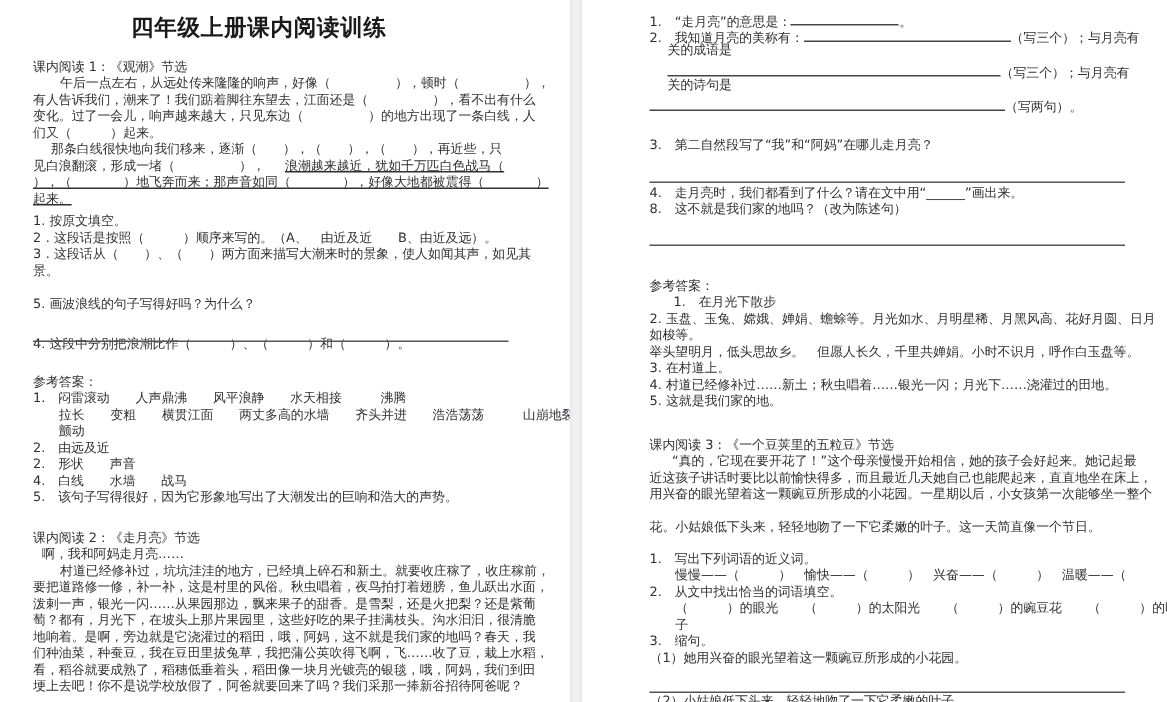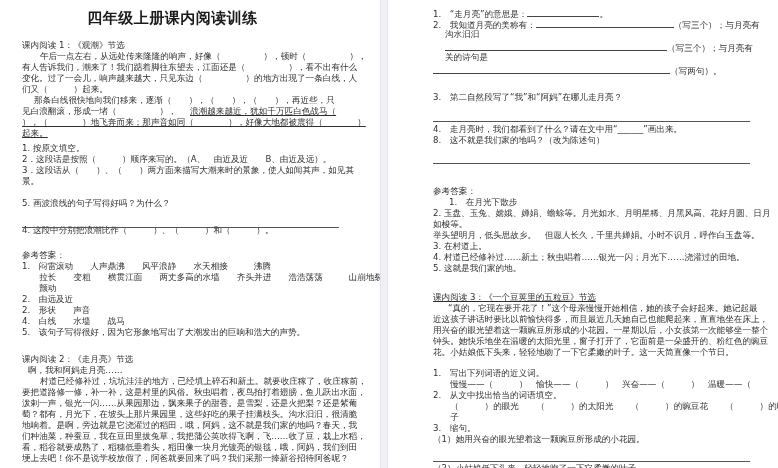--- a/index.html
+++ b/index.html
@@ -81,21 +81,21 @@
 
 <div class="page" id="page-right">
 
   <div class="line" style="top:7px;left:45px;">
     <span>1.　“走月亮”的意思是：</span><span class="blank" style="width:72px;"></span><span>。</span>
   </div>
 
   <div class="line" style="top:18px;left:45px;">
     <span>2.　我知道月亮的美称有：</span><span class="blank" style="width:138px;"></span><span>（写三个）；与月亮有</span>
   </div>
-  <div class="line" style="top:29px;left:57px;">沟水汩汩</div>
+  <div class="line" style="top:29px;left:57px;">关的成语是</div>
   <div class="line" style="top:41px;left:57px;">
     <span class="blank" style="width:222px;"></span><span>（写三个）；与月亮有</span>
   </div>
   <div class="line" style="top:52px;left:57px;">关的诗句是</div>
   <div class="line" style="top:64px;left:45px;">
     <span class="blank" style="width:237px;"></span><span>（写两句）。</span>
   </div>
 
   <div class="line" style="top:92px;left:45px;">3.　第二自然段写了“我”和“阿妈”在哪儿走月亮？</div>
   <div class="rule" style="top:121px;left:45px;width:317px;"></div>
@@ -106,25 +106,24 @@
 
   <div class="line" style="top:186px;left:45px;">参考答案：</div>
   <div class="line" style="top:197px;left:61px;">1.　在月光下散步</div>
   <div class="line" style="top:208px;left:45px;">2. 玉盘、玉兔、嫦娥、婵娟、蟾蜍等。月光如水、月明星稀、月黑风高、花好月圆、日月</div>
   <div class="line" style="top:219px;left:45px;">如梭等。</div>
   <div class="line" style="top:230px;left:45px;">举头望明月，低头思故乡。　但愿人长久，千里共婵娟。小时不识月，呼作白玉盘等。</div>
   <div class="line" style="top:241px;left:45px;">3. 在村道上。</div>
   <div class="line" style="top:252px;left:45px;">4. 村道已经修补过……新土；秋虫唱着……银光一闪；月光下……浇灌过的田地。</div>
   <div class="line" style="top:263px;left:45px;">5. 这就是我们家的地。</div>
 
-  <div class="line" style="top:292px;left:45px;text-decoration:underline;">课内阅读 3：《一个豆荚里的五粒豆》节选</div>
+  <div class="line" style="top:292px;left:45px;">课内阅读 3：《一个豆荚里的五粒豆》节选</div>
   <div class="line" style="top:303px;left:60px;">“真的，它现在要开花了！”这个母亲慢慢开始相信，她的孩子会好起来。她记起最</div>
   <div class="line" style="top:314px;left:45px;">近这孩子讲话时要比以前愉快得多，而且最近几天她自己也能爬起来，直直地坐在床上，</div>
   <div class="line" style="top:325px;left:45px;">用兴奋的眼光望着这一颗豌豆所形成的小花园。一星期以后，小女孩第一次能够坐一整个</div>
-  <div class="line" style="top:336px;left:45px;">钟头。她快乐地坐在温暖的太阳光里，窗子打开了，它面前是一朵盛开的、粉红色的豌豆</div>
   <div class="line" style="top:347px;left:45px;text-align:center;">花。小姑娘低下头来，轻轻地吻了一下它柔嫩的叶子。这一天简直像一个节日。</div>
 
   <div class="line" style="top:368px;left:45px;">1.　写出下列词语的近义词。</div>
   <div class="line" style="top:379px;left:45px;">　　慢慢——（　　　）　愉快——（　　　）　兴奋——（　　　）　温暖——（　　　）</div>
   <div class="line" style="top:390px;left:45px;">2.　从文中找出恰当的词语填空。</div>
   <div class="line" style="top:401px;left:45px;">　　（　　　）的眼光　　（　　　）的太阳光　　（　　　）的豌豆花　　（　　　）的叶</div>
   <div class="line" style="top:412px;left:45px;">　　子</div>
   <div class="line" style="top:423px;left:45px;">3.　缩句。</div>
   <div class="line" style="top:434px;left:45px;">（1）她用兴奋的眼光望着这一颗豌豆所形成的小花园。</div>
   <div class="rule" style="top:461px;left:45px;width:317px;"></div>

